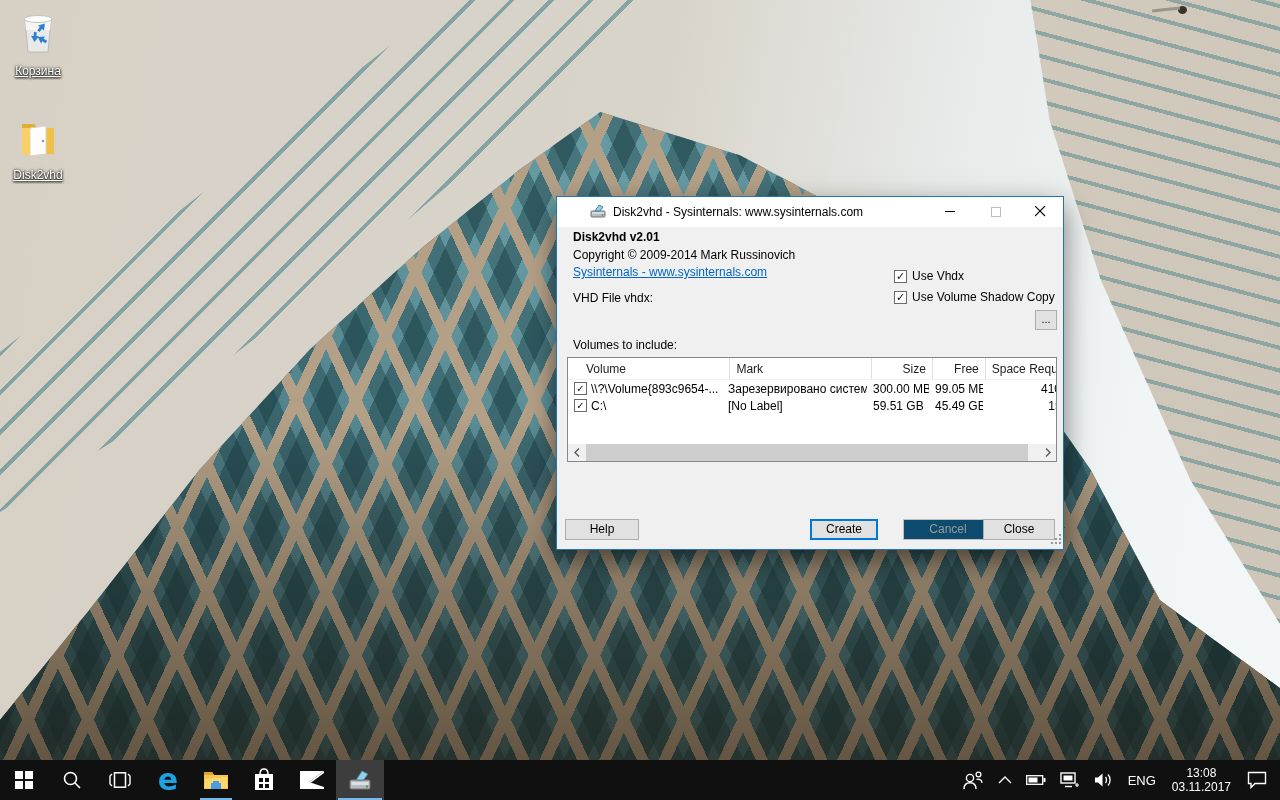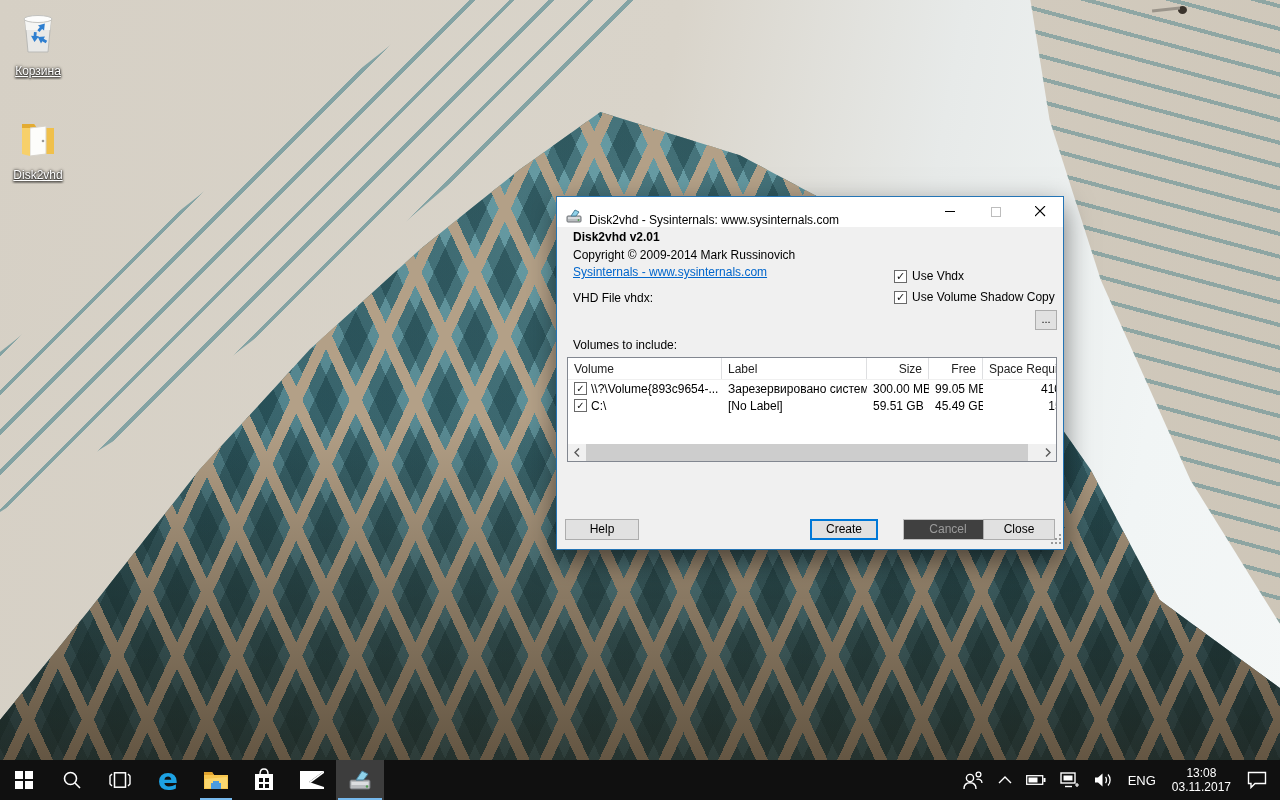--- a/index.html
+++ b/index.html
@@ -39,21 +39,21 @@
   .desk-icon .glyph { display:block; margin:0 auto 3px; }
   .desk-icon .lbl { color:#fff; font-size:12px; text-shadow:0 1px 2px #000, 0 0 3px #000;text-decoration:underline; }
   #icon-recycle { left:0; top:10px; }
   #icon-folder { left:0; top:120px; }
 
   
   .win { position:absolute; left:556px; top:196px; width:508px; height:354px;
     background:#f0f0f0; border:1px solid #2474b5; box-shadow:0 10px 26px rgba(0,0,0,.5);
     font-size:12px; color:#000; }
   .titlebar { position:absolute; left:0; top:0; right:0; height:30px; background:#fff;
-    display:flex; align-items:flex-end; }
+    display:flex; align-items:center;padding-left:24px; }
   .titlebar .ticon { margin:0 6px 0 8px; }
   .titlebar .ttext { font-size:12px; color:#000; white-space:nowrap; }
   .capbtns { position:absolute; right:0; top:0; height:29px; display:flex; }
   .capbtn { width:45px; height:29px; display:flex; align-items:center; justify-content:center; }
 
   .app-title { position:absolute; left:16px; top:33px; font-weight:bold; }
   .copyright { position:absolute; left:16px; top:51px; }
   .syslink { position:absolute; left:16px; top:68px; color:#0066cc; text-decoration:underline; cursor:pointer; }
 
   .cbx { position:absolute; display:flex; align-items:center; gap:5px; }
@@ -93,21 +93,21 @@
     display:flex; align-items:center; }
   .hs-arrow { width:17px; height:17px; display:flex; align-items:center; justify-content:center; }
   .hs-track { position:relative; flex:1; height:17px; }
   .hs-thumb { position:absolute; left:1px; top:0; width:442px; height:17px; background:#cdcdcd; }
 
   .btn { position:absolute; top:322px; height:21px; background:#e1e1e1; border:1px solid #adadad;
     font-family:"Liberation Sans",sans-serif; font-size:12px; color:#000; text-align:center;
     line-height:18px; cursor:pointer; }
   #btn-help { left:8px; width:74px; }
   #btn-create { left:253px; width:68px; border:2px solid #0078d7; line-height:16px; }
-  #btn-cancel { left:346px; width:90px; background:#404040; border:1px solid #bfbfbf; color:#9b9b9b; }
+  #btn-cancel { left:346px; width:90px; background:#0c4a6e; border:1px solid #bfbfbf; color:#9b9b9b; }
   #btn-close { left:426px; width:72px; }
   .grip { position:absolute; right:2px; bottom:2px; }
 
   
   .taskbar { position:absolute; left:0; bottom:0; width:1280px; height:40px; background:#101010;
     display:flex; align-items:stretch; z-index:50; }
   .tb-left { display:flex; }
   .tb-btn { width:48px; display:flex; align-items:center; justify-content:center; position:relative; cursor:pointer; }
   .tb-btn.running::after { content:""; position:absolute; left:8px; right:8px; bottom:0; height:2px; background:#76b9ed; }
   .tb-btn.active { background:#3d3d3d; }
@@ -201,22 +201,22 @@
   </div>
 
   <div class="vhd-label">VHD File vhdx:</div>
   <div class="browse-btn">...</div>
 
   <div class="vol-label">Volumes to include:</div>
 
   <div class="listview">
     <div class="lv-inner">
       <div class="lv-head">
-        <div class="lv-hc c-volume" style="display:block;">Volume</div>
-        <div class="lv-hc c-label">Label</div>
+        <div class="lv-hc c-volume" style="display:block;margin-left:12px;">Volume</div>
+        <div class="lv-hc c-label">Mark</div>
         <div class="lv-hc c-size">Size</div>
         <div class="lv-hc c-free">Free</div>
         <div class="lv-hc c-space" style="text-align:left;">Space Required</div>
       </div>
       <div class="lv-row">
         <div class="lv-c c-volume">
           <span class="rowcb">✓</span>
           <span>\\?\Volume{893c9654-...</span>
         </div>
         <div class="lv-c c-label">Зарезервировано системой</div>

